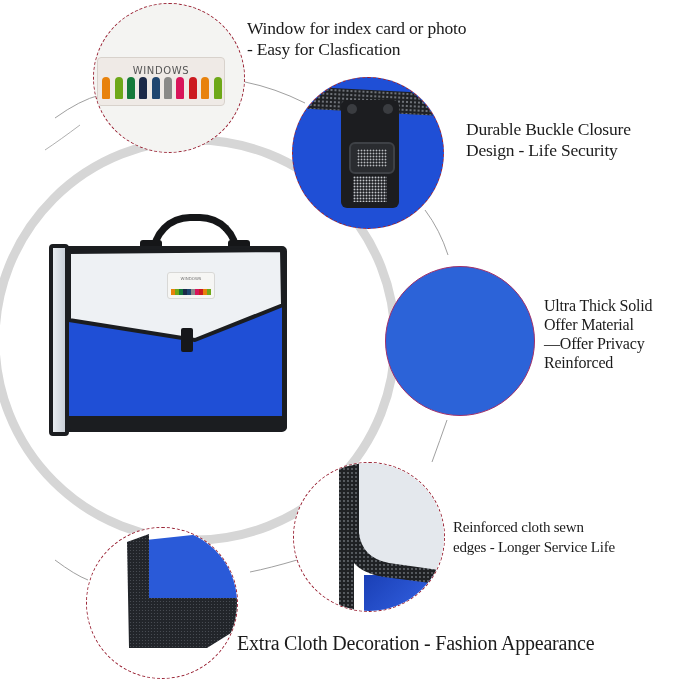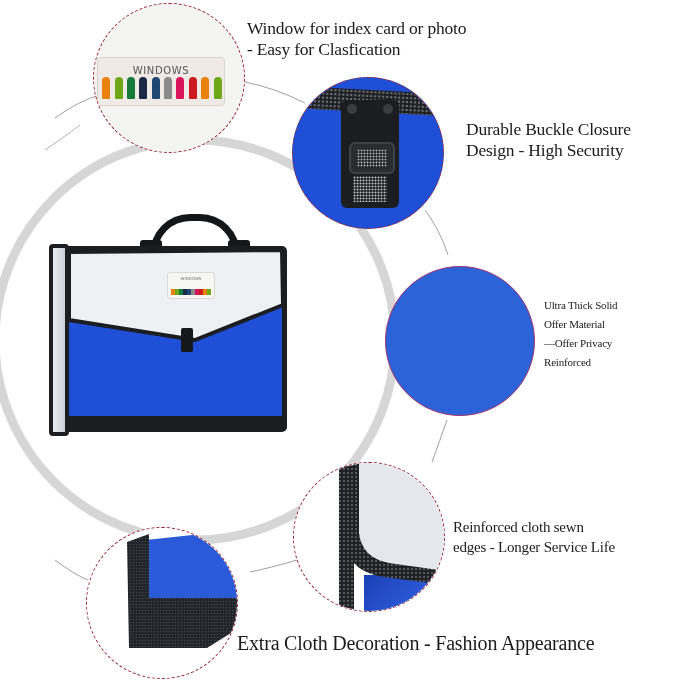--- a/index.html
+++ b/index.html
@@ -52,21 +52,21 @@
     <div class="abs" style="left:6px; top:4px; width:10px; height:10px; border-radius:50%; background:#3a3c40;"></div>
     <div class="abs" style="left:42px; top:4px; width:10px; height:10px; border-radius:50%; background:#3a3c40;"></div>
     <div class="abs" style="left:8px; top:42px; width:42px; height:28px; border-radius:6px; background:#2a2c30; border:2px solid #3e4146;">
       <div class="abs mesh" style="left:6px; top:5px; width:30px; height:18px; background-color:#2a2c30; background-image: radial-gradient(circle, #b9bcc0 0.8px, transparent 1.1px); background-size:3px 3px;"></div>
     </div>
     <div class="abs" style="left:12px; top:76px; width:34px; height:26px; background-color:#2a2c30; background-image: radial-gradient(circle, #c5c8cc 0.8px, transparent 1.1px); background-size:3px 3px;"></div>
   </div>
 </div>
 <div class="caption" style="left:450px; top:119px;margin-left:16px;">
   <span>Durable Buckle Closure</span>
-  <span>Design - High Security</span>
+  <span>Design - Life Security</span>
 </div>
 
 <div class="abs" style="left:35px; top:210px; width:255px; height:240px;">
 
   <div class="abs" style="left:115px; top:4px; width:90px; height:40px; border:7px solid #151618; border-bottom:none; border-radius:40px 40px 0 0; box-sizing:border-box;"></div>
   <div class="abs" style="left:105px; top:30px; width:22px; height:12px; background:#151618; border-radius:3px;"></div>
   <div class="abs" style="left:193px; top:30px; width:22px; height:12px; background:#151618; border-radius:3px;"></div>
 
   <div class="abs" style="left:14px; top:36px; width:238px; height:186px; background:#1f4fd6; border:5px solid #1b1d20; border-radius:5px; box-sizing:border-box;"></div>
 
@@ -80,21 +80,21 @@
     <div style="font-size:4px; text-align:center; color:#777; margin-top:3px;">WINDOWS</div>
     <div style="position:absolute; left:3px; bottom:3px; height:6px; width:40px; background:linear-gradient(90deg,#e8820c 0 10%,#6ea818 10% 20%,#157a3a 20% 30%,#1c2a48 30% 40%,#1f4670 40% 50%,#8a8a88 50% 60%,#d8145a 60% 70%,#cc1a20 70% 80%,#e8820c 80% 90%,#6ea818 90% 100%);"></div>
   </div>
 
   <div class="abs" style="left:146px; top:118px; width:12px; height:24px; background:#16171a; border-radius:2px;"></div>
 
   <div class="abs" style="left:34px; top:206px; width:218px; height:14px; background:#1b1d20; border-radius:0 0 4px 2px;"></div>
 </div>
 
 <div class="circle" style="left:385px; top:266px; width:150px; height:150px; background:#2c63d8; border:1px solid #a0306a; box-sizing:border-box;"></div>
-<div class="caption" style="left:544px; top:296px; font-size:11px; line-height:19px;">
+<div class="caption" style="left:544px; top:296px; font-size:16px; line-height:19px;">
   <span>Ultra Thick Solid</span>
   <span>Offer Material</span>
   <span>—Offer Privacy</span>
   <span>Reinforced</span>
 </div>
 
 <div class="circle dashed" style="left:293px; top:462px; width:152px; height:150px; background:#ffffff;">
   <div class="abs" style="left:62px; top:0; width:100px; height:110px; background:#e4e8ed; border-radius:0 0 0 30px;"></div>
   <div class="abs" style="left:70px; top:112px; width:90px; height:40px; background:linear-gradient(135deg,#1a3fb5,#3a6bef);"></div>
   <svg class="abs" width="152" height="150" style="left:0;top:0;">

